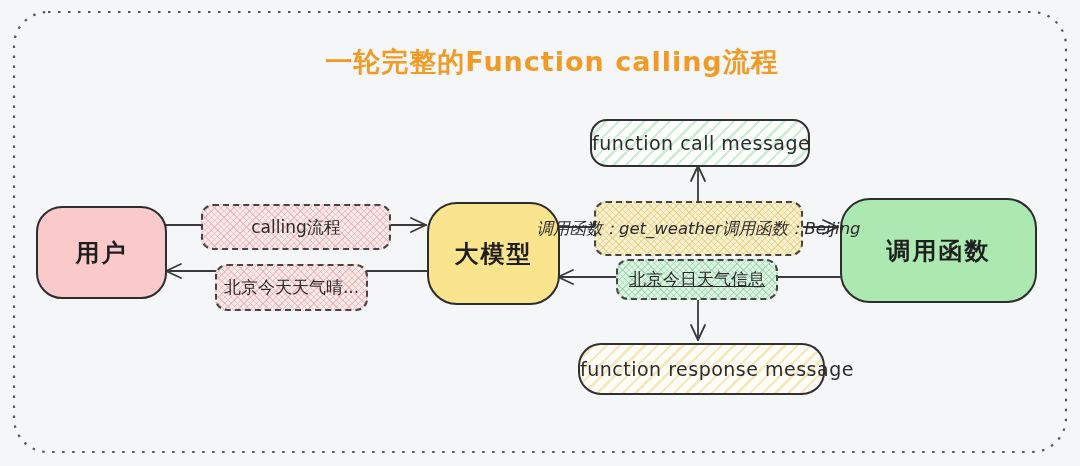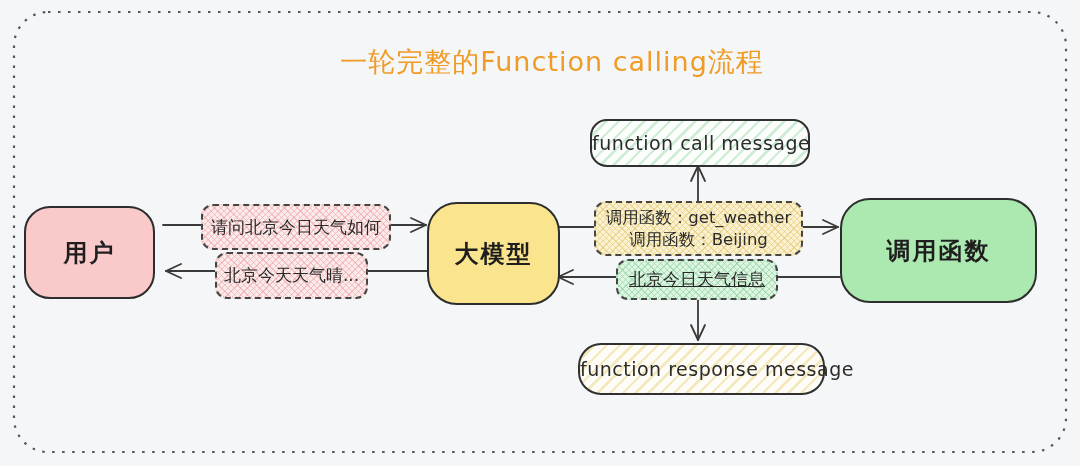--- a/index.html
+++ b/index.html
@@ -14,31 +14,31 @@
 
   
   #wires { position:absolute; left:0; top:0; width:1080px; height:466px; }
   #wires line, #wires polyline { stroke:#3a3a3a; stroke-width:1.8; fill:none; stroke-linecap:round; stroke-linejoin:round; }
   #outer-border { fill:none; stroke:#55565a; stroke-width:2.2; stroke-dasharray:2.5 7.5; }
 
   
   .diagram-title {
     position:absolute; top:44px; left:0; right:0;
     text-align:center; text-indent:24px;
-    font-size:27px; font-weight:400; letter-spacing:1px;
+    font-size:27px; font-weight:700; letter-spacing:1px;
     color:#F09B26; white-space:nowrap;
   }
 
   
   .node {
     position:absolute; display:flex; align-items:center; justify-content:center;
     border:2.6px solid #2d2d2d; color:#1e1e1e;
     font-size:24px; font-weight:600; letter-spacing:2px;
   }
-  #node-user     { left:24px;  top:206px; width:127px; height:89px;  background:#FAC9C9; border-radius:26px; }
+  #node-user     { left:36px;  top:206px; width:127px; height:89px;  background:#FAC9C9; border-radius:26px; }
   #node-model    { left:427px; top:202px; width:129px; height:99px;  background:#FAE48E; border-radius:30px; }
   #node-external { left:840px; top:198px; width:193px; height:101px; background:#ABE9B0; border-radius:30px; }
 
   
   .msg-node {
     position:absolute; display:flex; align-items:center; 
     border:2.4px solid #303030; color:#2b2b2b;
     font-size:19px; letter-spacing:0.5px; white-space:nowrap;
   }
   #msg-call     { left:590px; top:119px; width:216px; height:44px; border-radius:17px;
@@ -67,22 +67,22 @@
       repeating-linear-gradient(135deg, rgba(224,192,96,.5) 0 1px, transparent 1px 4.5px);
   }
   .hatch-green {
     background-color:#DEF5E2;
     background-image:
       repeating-linear-gradient(45deg,  rgba(126,203,148,.5) 0 1px, transparent 1px 4.5px),
       repeating-linear-gradient(135deg, rgba(126,203,148,.5) 0 1px, transparent 1px 4.5px);
     text-decoration: underline;
   }
   #lbl-ask   { left:201px; top:204px; width:186px; height:42px; }
-  #lbl-reply { left:215px; top:252px; width:149px; height:43px; }
-  #lbl-call  { left:594px; top:201px; width:205px; height:51px; flex-direction:column; font-size:16.5px; line-height:22px; }
+  #lbl-reply { left:215px; top:264px; width:149px; height:43px; }
+  #lbl-call  { left:594px; top:201px; width:205px; height:51px; font-size:16.5px; line-height:22px;font-style:italic; }
   #lbl-info  { left:616px; top:259px; width:158px; height:37px; }
 </style>
 </head>
 <body>
 
 <div id="canvas">
 
   <svg id="wires" viewBox="0 0 1080 466">
     <rect id="outer-border" x="14" y="12" width="1052" height="440" rx="34" ry="34"></rect>
 
@@ -125,21 +125,21 @@
   </div>
 
   <div class="msg-node" id="msg-call">
     <span>function call message</span>
   </div>
   <div class="msg-node" id="msg-response">
     <span>function response message</span>
   </div>
 
   <div class="edge-label hatch-pink" id="lbl-ask">
-    <span>请问北京今日天气如何</span>
+    <span>calling流程</span>
   </div>
   <div class="edge-label hatch-pink" id="lbl-reply">
     <span>北京今天天气晴...</span>
   </div>
   <div class="edge-label hatch-yellow" id="lbl-call">
     <span>调用函数：get_weather</span>
     <span>调用函数：Beijing</span>
   </div>
   <div class="edge-label hatch-green" id="lbl-info">
     <span>北京今日天气信息</span>

